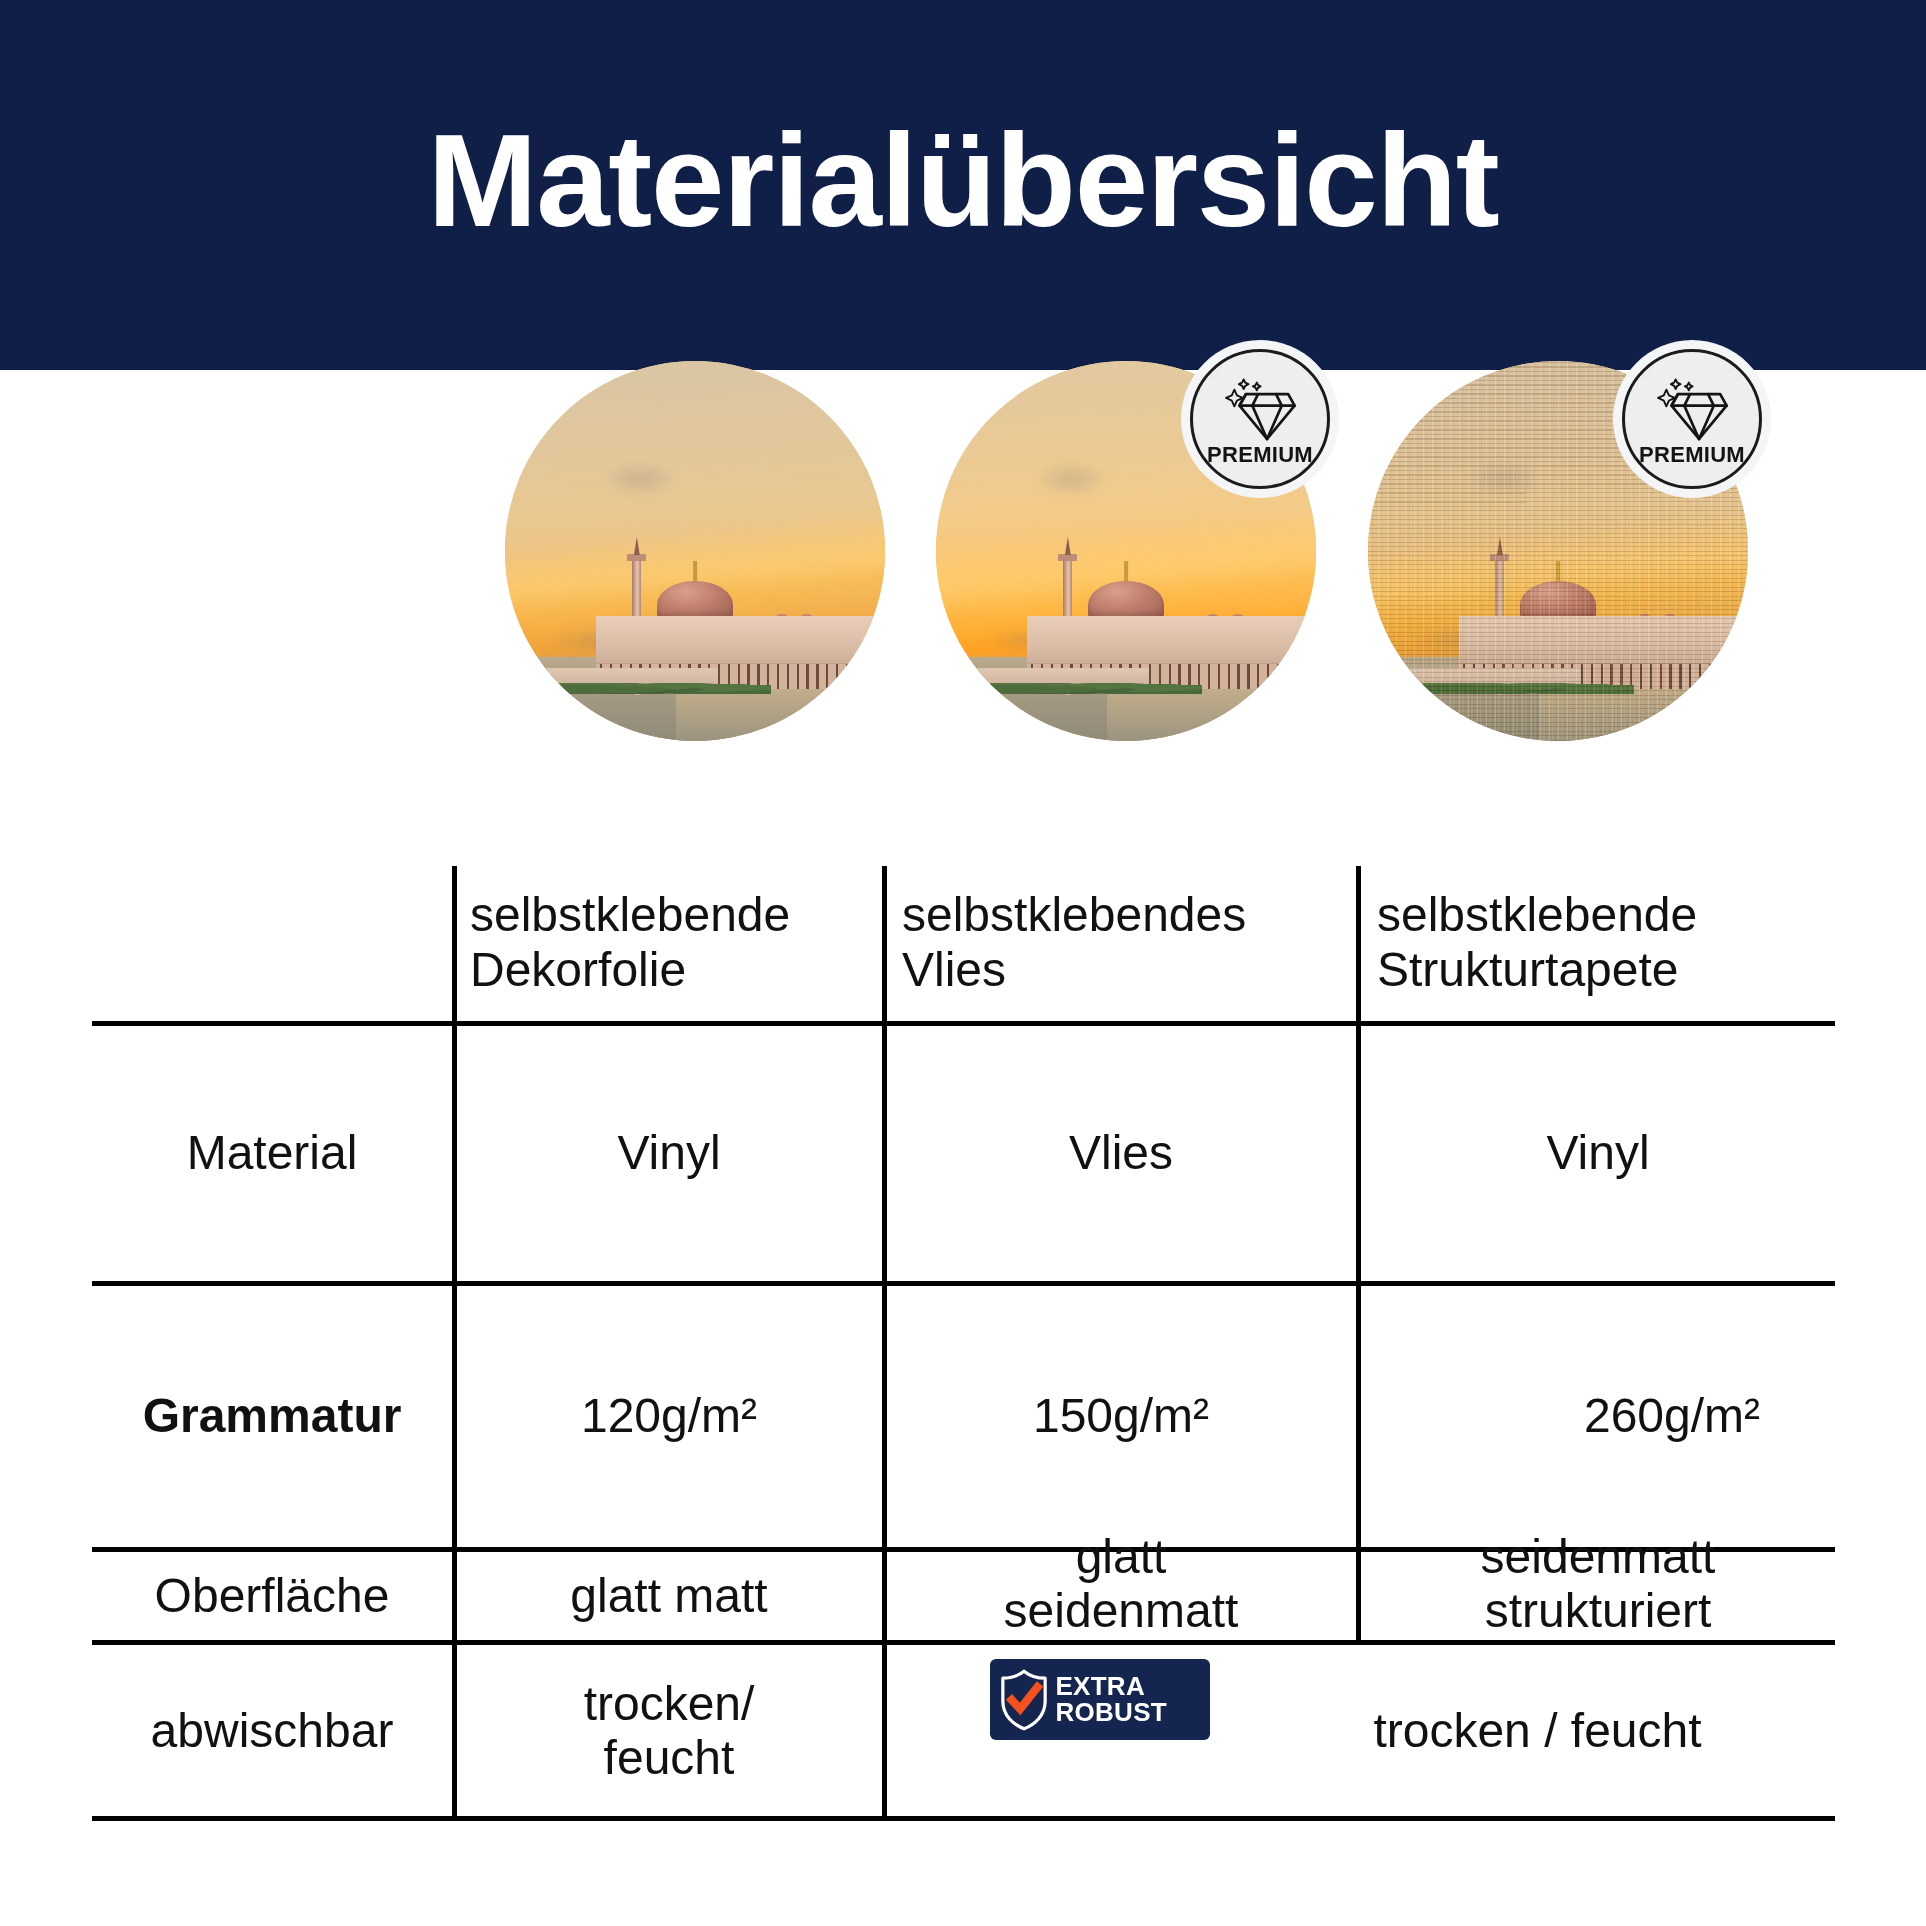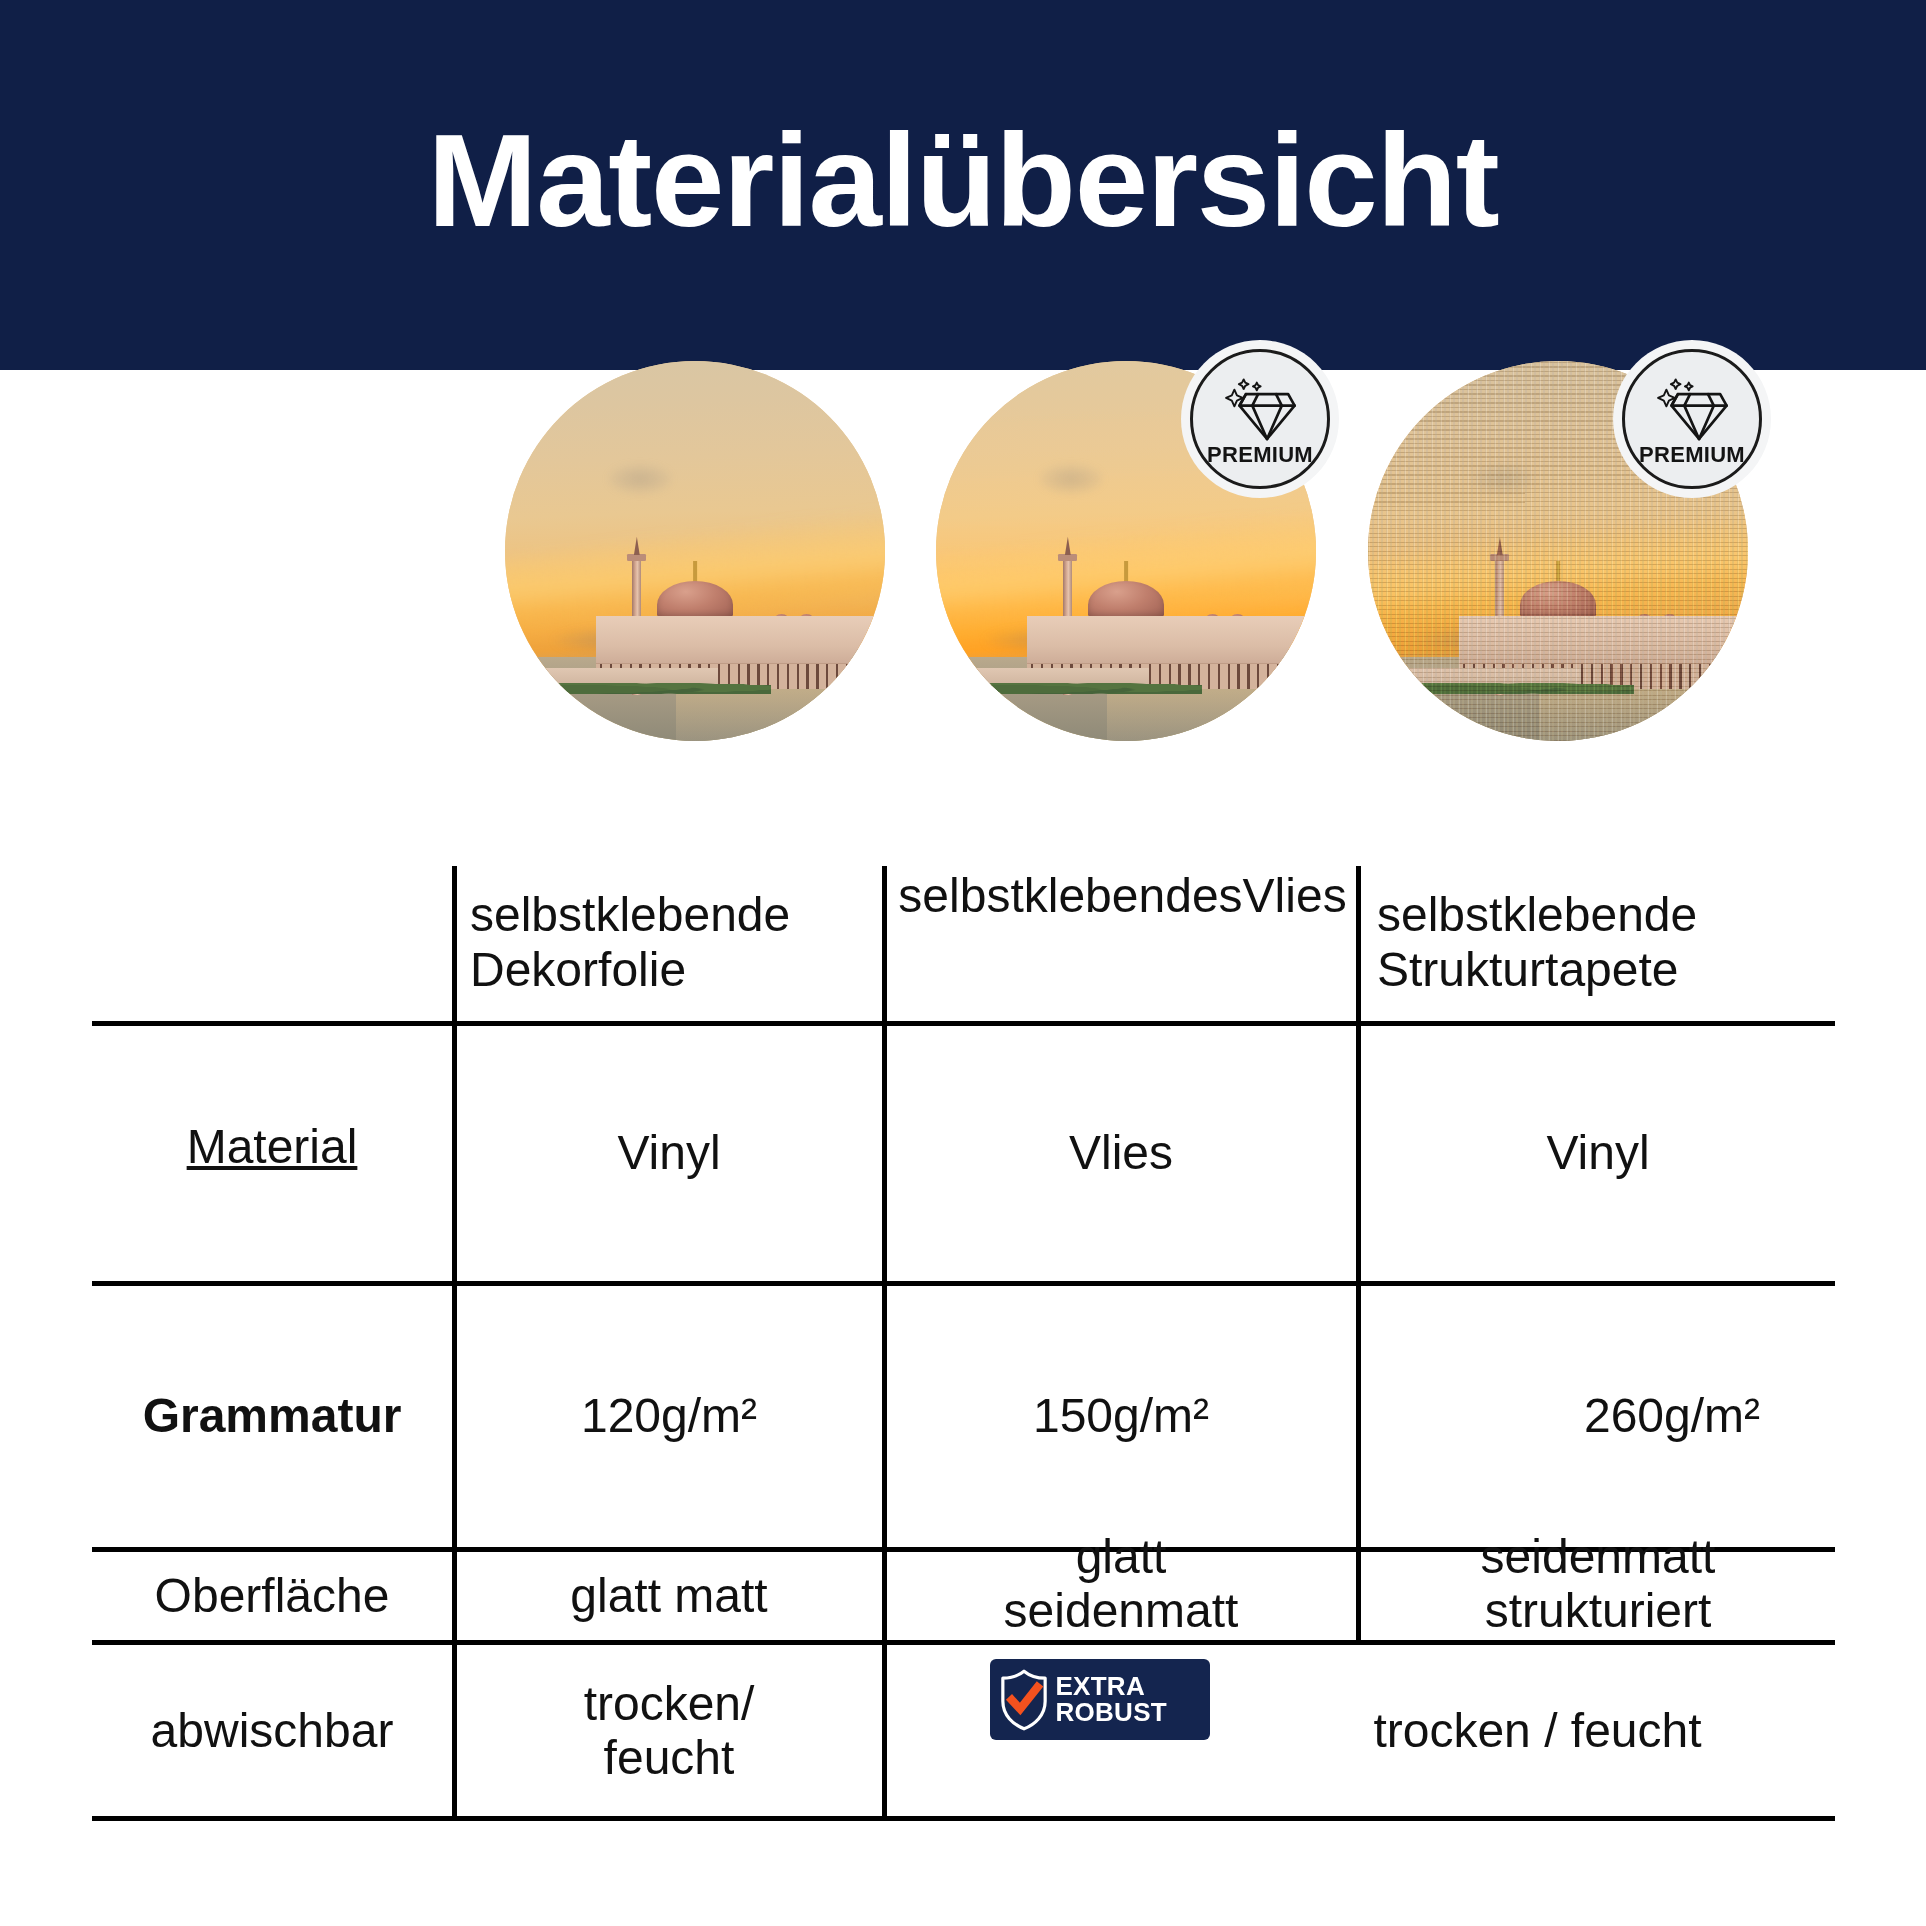--- a/index.html
+++ b/index.html
@@ -384,31 +384,31 @@
 
     <div class="vline" style="left:360px;  top:6.4px; height:954px;"></div>
     <div class="vline" style="left:790px; top:6.4px; height:954px;"></div>
     <div class="vline" style="left:1264px; top:6.4px; height:777px;"></div>
 
     <div class="cell hdr" style="left:369px;top:9px;width:417px;height:148px;flex-direction:column;align-items:flex-start;justify-content:center;text-align:left;">
       <span>selbstklebende</span>
       <span>Dekorfolie</span>
     </div>
 
-    <div class="cell hdr" style="left:801px;top:9px;width:459px;height:148px;flex-direction:row;align-items:flex-start;justify-content:center;text-align:right;">
+    <div class="cell hdr" style="left:801px;top:9px;width:459px;height:148px;flex-direction:column;align-items:flex-start;justify-content:center;text-align:right;">
       <span>selbstklebendes</span>
       <span>Vlies</span>
     </div>
 
     <div class="cell hdr" style="left:1276px;top:9px;width:462px;height:148px;flex-direction:column;align-items:flex-start;justify-content:center;text-align:left;">
       <span>selbstklebende</span>
       <span>Strukturtapete</span>
     </div>
 
-    <div class="cell rowlabel" style="left:0;top:159px;width:360px;height:256px;text-decoration:underline;">Material</div>
+    <div class="cell rowlabel" style="left:0;top:165px;width:360px;height:256px;">Material</div>
     <div class="cell" style="left:364px;top:165px;width:426px;height:256px;">Vinyl</div>
     <div class="cell" style="left:794px;top:165px;width:470px;height:256px;">Vlies</div>
     <div class="cell" style="left:1269px;top:165px;width:474px;height:256px;">Vinyl</div>
 
     <div class="cell rowlabel" style="left:0;top:425px;width:360px;height:262px;font-weight:bold;">Grammatur</div>
     <div class="cell" style="left:364px;top:425px;width:426px;height:262px;">120g/m²</div>
     <div class="cell" style="left:794px;top:425px;width:470px;height:262px;">150g/m²</div>
     <div class="cell" style="left:1343px;top:425px;width:474px;height:262px;">260g/m²</div>
 
     <div class="cell rowlabel" style="left:0;top:691px;width:360px;height:89px;">Oberfläche</div>

